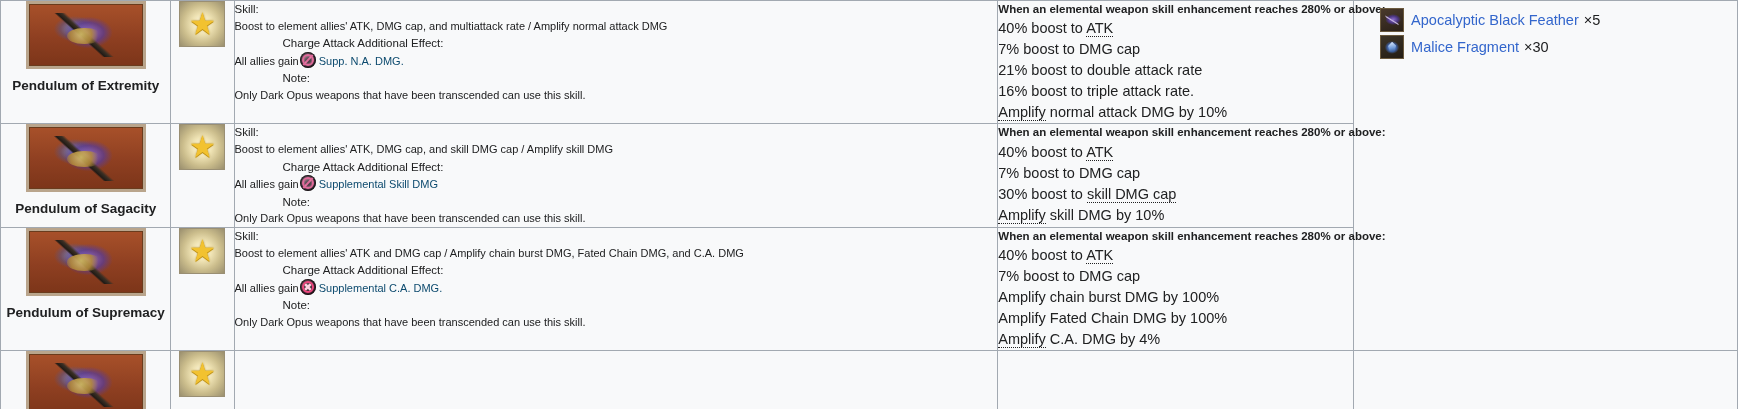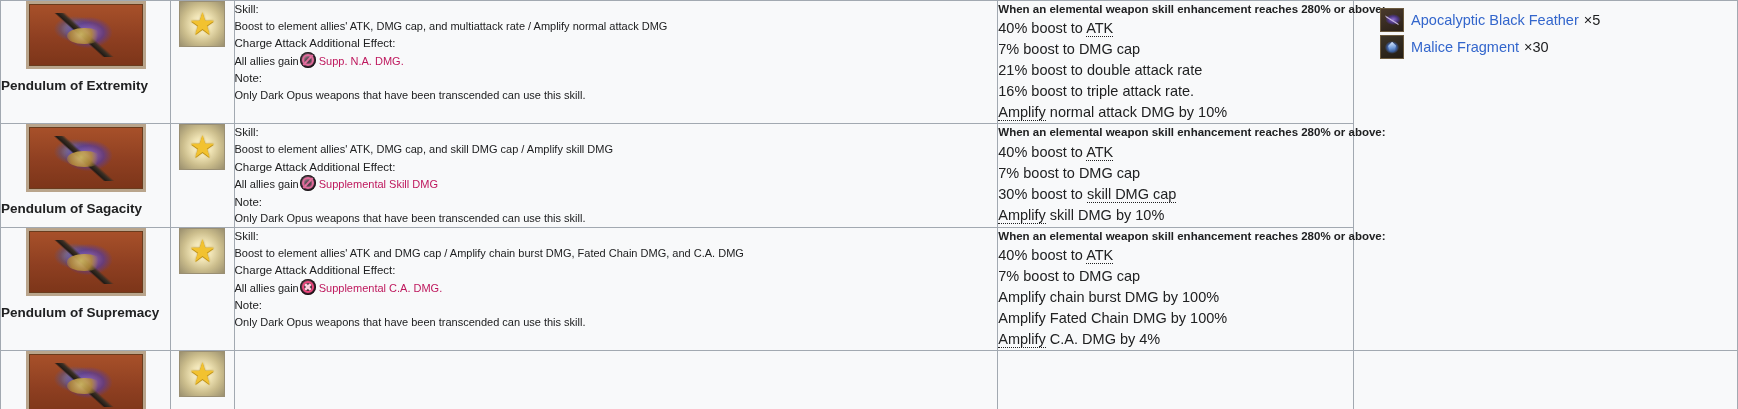--- a/index.html
+++ b/index.html
@@ -30,21 +30,21 @@
   
   .col-weapon  { width: 170px; }
   .col-star    { width: 63px;  }
   .col-skill   { width: 762px; }
   .col-effect  { width: 355px; }
   .col-mats    { width: 383px; }
 
   
   .weapon-cell {
     background: #eaecf0;
-    text-align: left;
+    text-align: center;
     padding: 8px 6px 10px 6px;
   }
   .weapon-thumb {
     width: 120px;
     height: 68px;
     margin: 0 auto;
     border: 3px solid #b9a58c;
     box-sizing: border-box;
     background:
       radial-gradient(ellipse 34px 22px at 52% 46%, rgba(150,110,200,.95) 0%, rgba(90,60,150,.75) 45%, rgba(120,60,60,0) 72%),
@@ -115,23 +115,23 @@
     font-size: 11.5px;
     line-height: 1.45;
     color: #202122;
   }
   .txt {
     font-size: 11px;
     line-height: 1.5;
     color: #202122;
     white-space: nowrap;
   }
-  .txt + .lbl { margin-top: 1px; }
+  .txt + .lbl { margin-top: 1px; padding-left: 48px; }
   a.wlink {
-    color: #be185d;
+    color: #0c4a6e;
     text-decoration: none;
     text-align: center;
   }
   .buff-icon {
     display: inline-block;
     width: 16px;
     height: 16px;
     border-radius: 50%;
     vertical-align: -3px;
     margin: 0 3px 0 1px;

